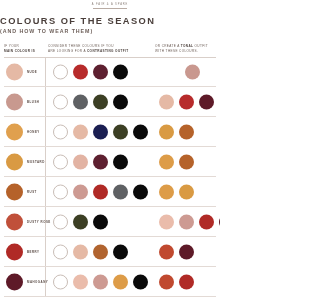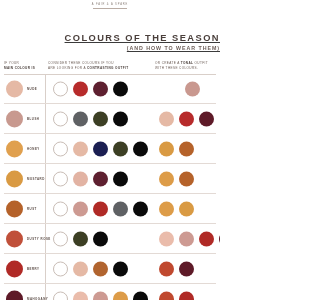--- a/index.html
+++ b/index.html
@@ -21,21 +21,21 @@
     padding-top:4px;
     text-transform:uppercase;
     line-height:1;
   }
   .brand-rule{
     width:34px;height:1px;background:#b9aca4;
     margin:1.5px auto 0;
   }
 
   
-  .title-block{text-align:right;margin-top:24px;text-decoration:underline;}
+  .title-block{text-align:left;margin-top:7px;}
   .title{
     font-size:9.3px;
     letter-spacing:1.45px;
     color:#4a3f3b;
     font-weight:700;
     line-height:1.1;
     text-transform:uppercase;
   }
   .subtitle{
     font-size:5.3px;

